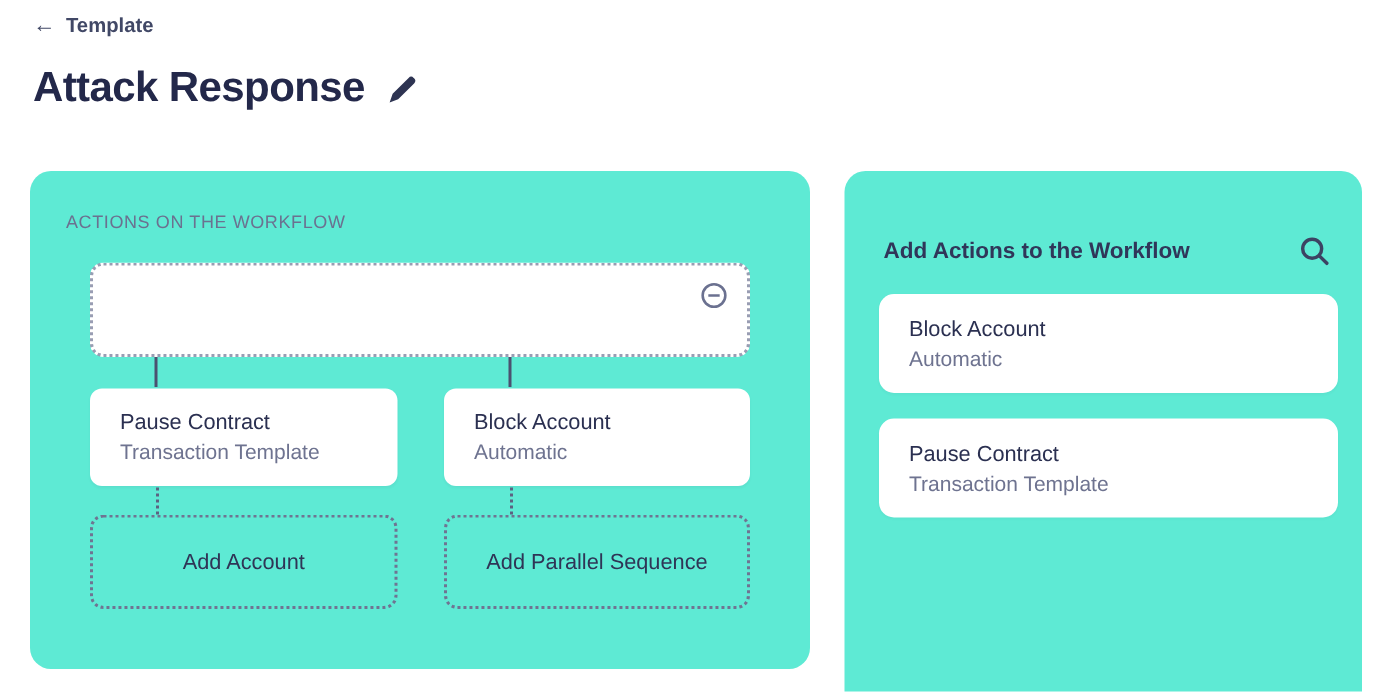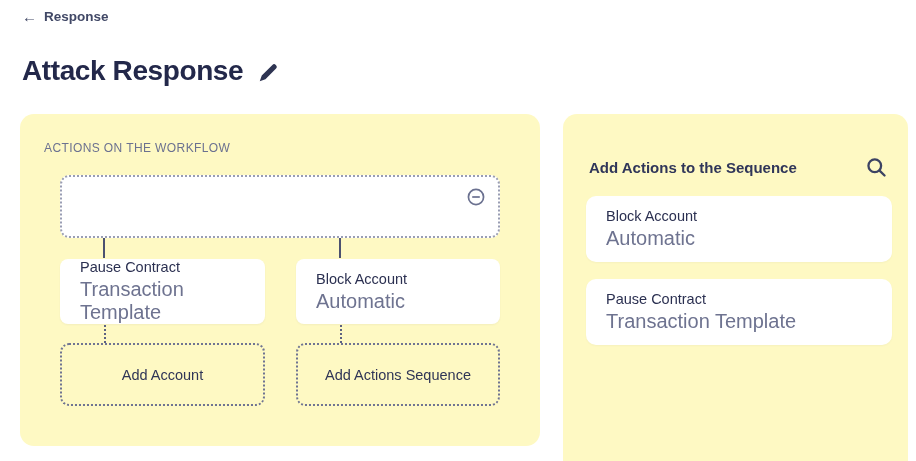--- a/index.html
+++ b/index.html
@@ -4,63 +4,63 @@
 <style>
   * { margin:0; padding:0; box-sizing:border-box; }
   html,body { width:916px; height:461px; background:#ffffff; overflow:hidden;
     font-family:"Liberation Sans", sans-serif; }
   .abs { position:absolute; }
 
   
   .back-link { left:22px; top:9px; display:flex; align-items:center; gap:7px;
     font-size:13.5px; font-weight:700; color:#414866; cursor:pointer; }
   .back-arrow { font-size:15px; line-height:1; color:#414866; }
-  .page-title-row { left:22px; top:42px; display:flex; align-items:center; gap:14px;margin-top:13px; }
+  .page-title-row { left:22px; top:42px; display:flex; align-items:center; gap:14px; }
   .page-title { font-size:28px; font-weight:700; letter-spacing:-0.4px; color:#23284a; }
   .edit-icon { width:22px; height:22px; margin-top:4px; cursor:pointer; }
 
   
-  .panel { background:#fef9c3; }
+  .panel { background:#5eead4; }
   .left-panel { left:20px; top:114px; width:520px; height:332px; border-radius:14px; }
   .right-panel { left:563px; top:114px; width:345px; height:347px; border-radius:14px 14px 0 0; }
 
   .panel-label { left:24px; top:27px; font-size:12px; font-weight:500;
     letter-spacing:0.4px; color:#6b7190; }
 
   
   .root-node { left:40px; top:61px; width:440px; height:63px; background:#ffffff;
     border:2px dotted #999db3; border-radius:9px; cursor:pointer; }
   .remove-icon { position:absolute; right:13px; top:11px; width:18px; height:18px; cursor:pointer; }
 
   .connector-solid { width:2px; height:20px; background:#4b5170; top:124px; }
   .connector-dotted { width:0; height:18px; border-left:2px dotted #5c6281; top:211px; }
 
   .action-card { top:145px; height:65px; background:#ffffff; border-radius:8px;
     box-shadow:0 1px 2px rgba(40,45,80,0.05); display:flex; flex-direction:column;
     justify-content:center; padding-left:20px; gap:3px; cursor:pointer; }
   .card-title { font-size:14.5px; font-weight:400; color:#2b3051; }
-  .card-sub { font-size:20px; color:#6e7390; }
+  .card-sub { font-size:14px; color:#6e7390; }
 
   .add-box { top:229px; height:63px; border:2px dotted #6f7492; border-radius:9px;
     display:flex; align-items:center; justify-content:center; cursor:pointer; }
   .add-box-label { font-size:14.5px; color:#2f3556; }
 
   
   .lib-heading { left:26px; top:45px; font-size:15px; font-weight:700; color:#303659; }
   .search-icon { left:302px; top:42px; width:23px; height:23px; cursor:pointer; }
   .lib-card { left:23px; width:306px; height:66px; background:#ffffff; border-radius:10px;
     box-shadow:0 1px 2px rgba(40,45,80,0.04); display:flex; flex-direction:column;
     justify-content:center; padding-left:20px; gap:3px; cursor:pointer; }
 </style>
 </head>
 <body>
 
 <div class="abs back-link">
   <span class="back-arrow">←</span>
-  <span>Response</span>
+  <span>Template</span>
 </div>
 
 <div class="abs page-title-row">
   <span class="page-title">Attack Response</span>
   <svg class="edit-icon" viewBox="0 0 24 24">
     <path d="M3 21 l2.2-6.2 L16.8 3.2 a2.6 2.6 0 0 1 3.7 0 l0.3 0.3 a2.6 2.6 0 0 1 0 3.7 L9.2 18.8 Z" fill="#2e3452"></path>
   </svg>
 </div>
 
 <div class="abs panel left-panel">
@@ -86,26 +86,26 @@
     <span class="card-sub">Automatic</span>
   </div>
 
   <div class="abs connector-dotted" style="left:84px;"></div>
   <div class="abs connector-dotted" style="left:320px;"></div>
 
   <div class="abs add-box" style="left:40px; width:205px;">
     <span class="add-box-label">Add Account</span>
   </div>
   <div class="abs add-box" style="left:276px; width:204px;">
-    <span class="add-box-label">Add Actions Sequence</span>
+    <span class="add-box-label">Add Parallel Sequence</span>
   </div>
 </div>
 
 <div class="abs panel right-panel">
-  <div class="abs lib-heading">Add Actions to the Sequence</div>
+  <div class="abs lib-heading">Add Actions to the Workflow</div>
   <svg class="abs search-icon" viewBox="0 0 24 24">
     <circle cx="10.2" cy="10.2" r="6.6" fill="none" stroke="#3c4363" stroke-width="2.4"></circle>
     <line x1="15.2" y1="15.2" x2="20.4" y2="20.4" stroke="#3c4363" stroke-width="2.4" stroke-linecap="round"></line>
   </svg>
 
   <div class="abs lib-card" style="top:82px;">
     <span class="card-title">Block Account</span>
     <span class="card-sub">Automatic</span>
   </div>
   <div class="abs lib-card" style="top:165px;">

